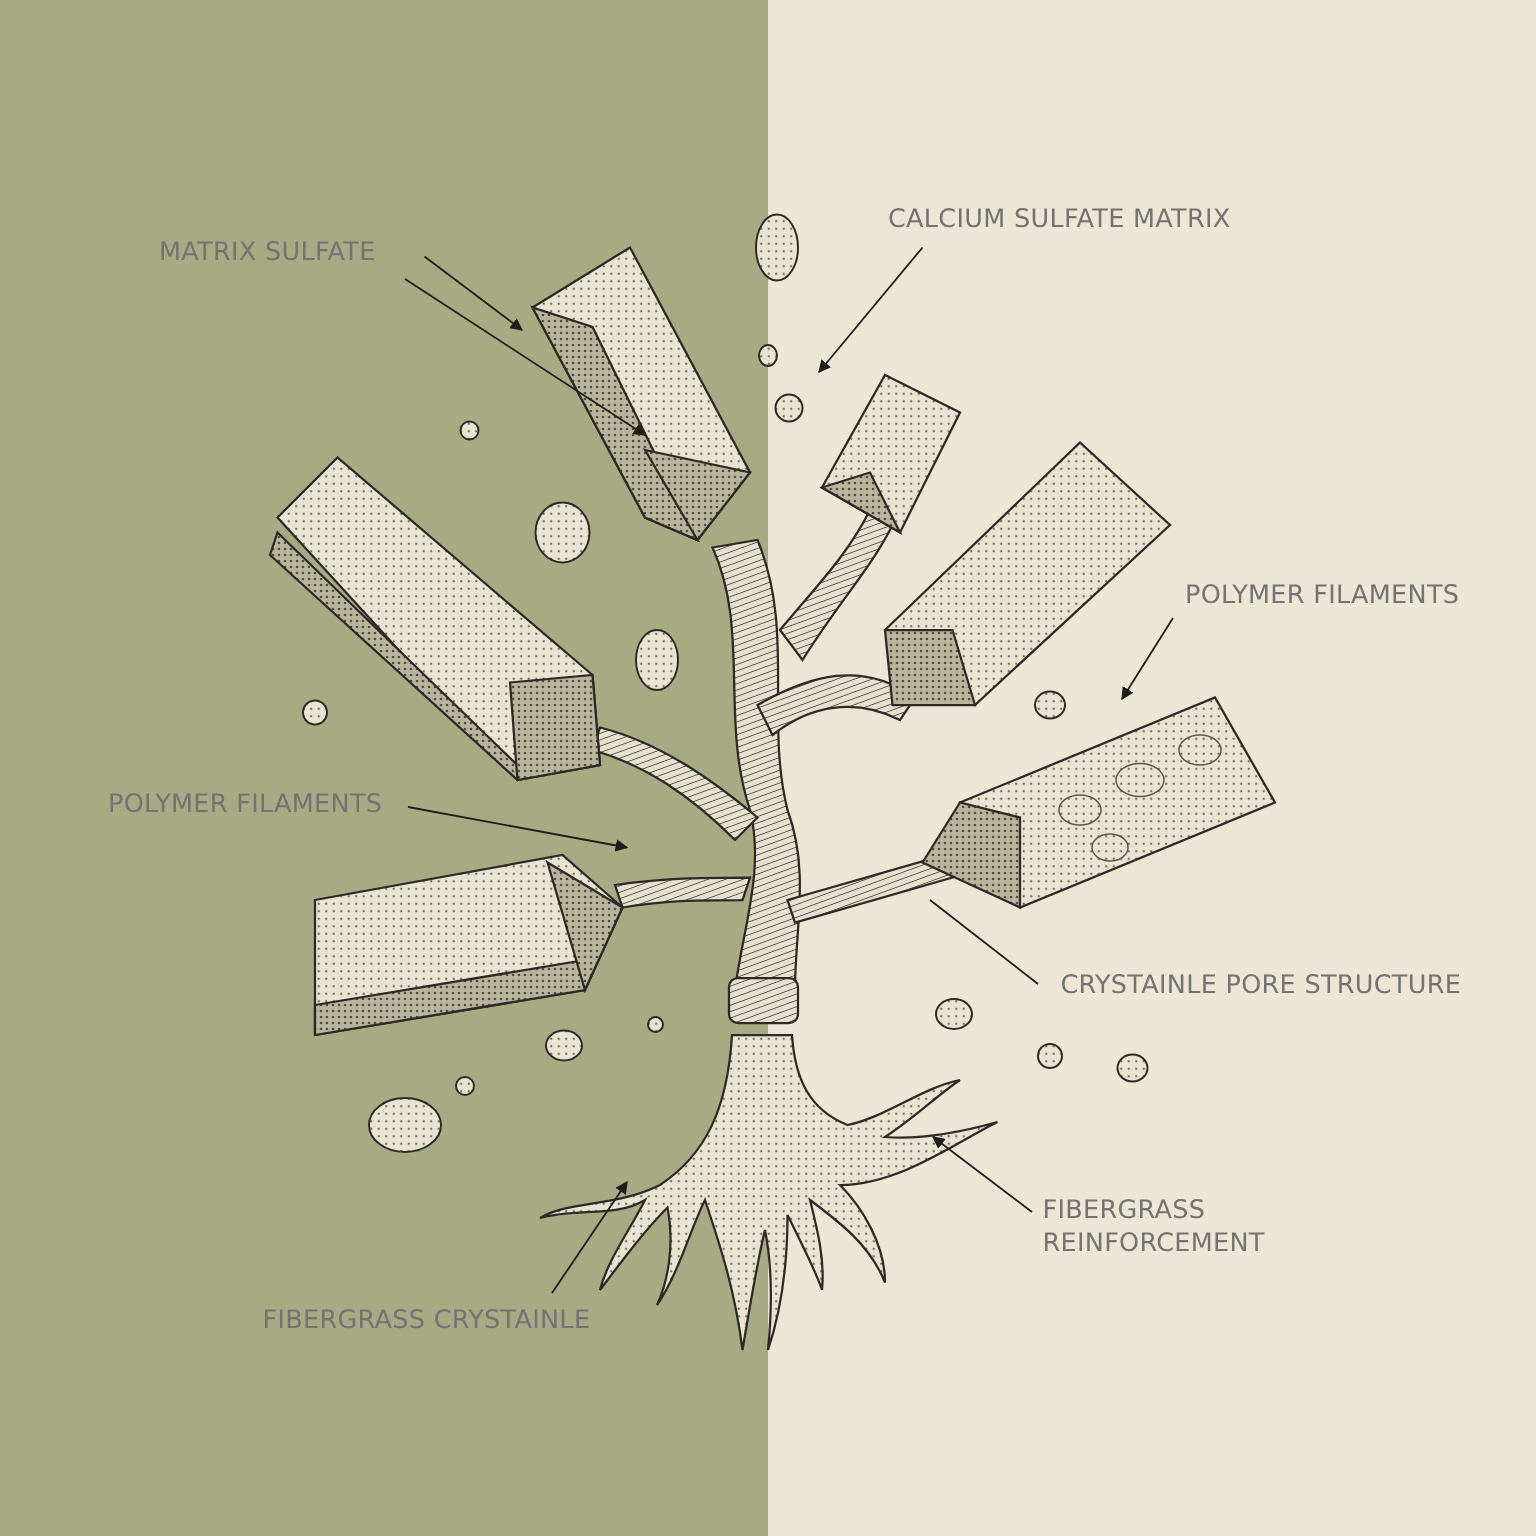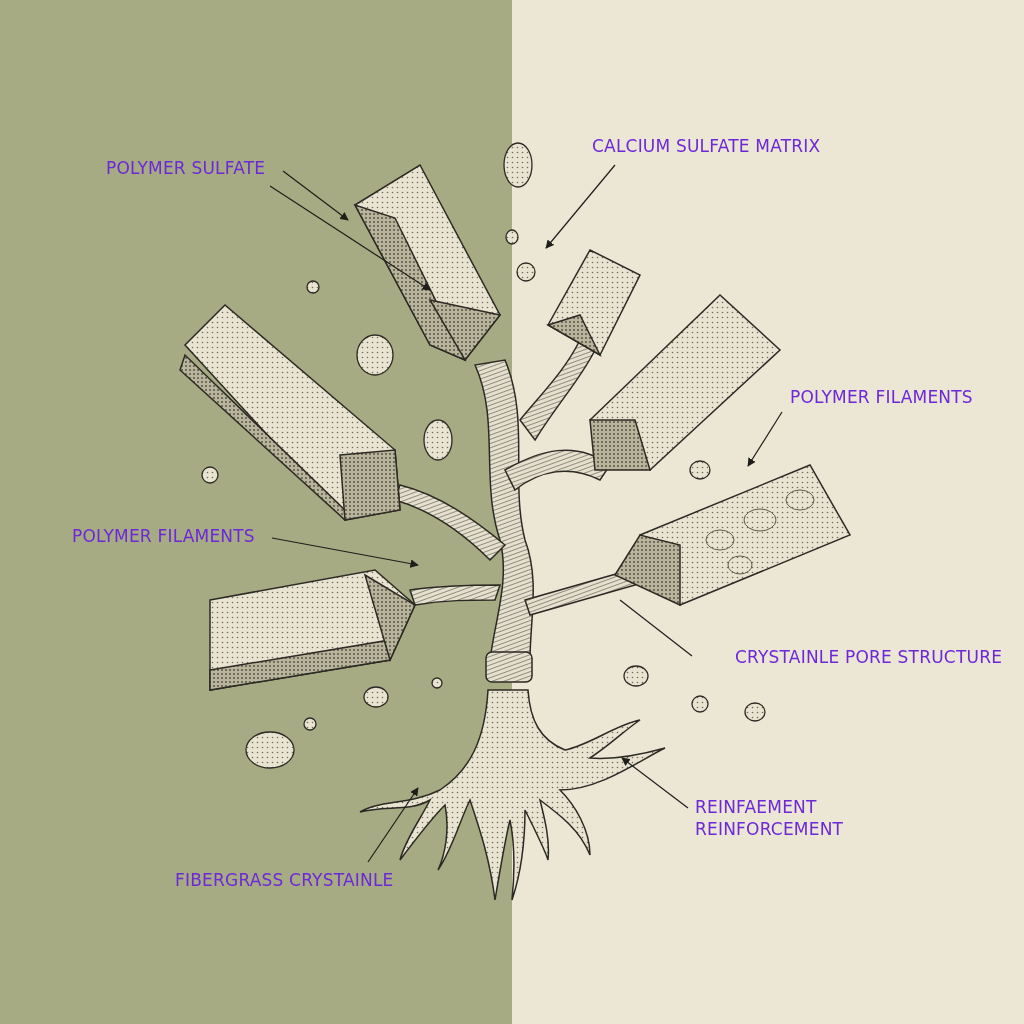--- a/index.html
+++ b/index.html
@@ -1,20 +1,20 @@
 <!DOCTYPE html>
 <html><head>
 <meta charset="utf-8">
 <style>
   html, body { margin: 0; padding: 0; }
   body { width: 1024px; height: 1024px; overflow: hidden; position: relative; font-family: "DejaVu Sans", "Liberation Sans", sans-serif; }
   .bg-left { position: absolute; left: 0; top: 0; width: 512px; height: 1024px; background: #a7ab83; }
   .bg-right { position: absolute; left: 512px; top: 0; width: 512px; height: 1024px; background: #ece6d5; }
   svg.art { position: absolute; left: 0; top: 0; width: 1024px; height: 1024px; }
-  .label { position: absolute; font-size: 17px; color: #6d28d9; letter-spacing: 0.2px; line-height: 22px; white-space: nowrap; }
+  .label { position: absolute; font-size: 17px; color: #737373; letter-spacing: 0.2px; line-height: 22px; white-space: nowrap; }
   .label.two { white-space: pre-line; }
 </style>
 </head>
 <body>
 
 <div class="bg-left"></div>
 <div class="bg-right"></div>
 
 <svg class="art" viewBox="0 0 1024 1024">
   <defs>
@@ -111,20 +111,20 @@
     <line x1="270" y1="186" x2="430" y2="290" marker-end="url(#arrow)"></line>
     <line x1="615" y1="165" x2="546" y2="248" marker-end="url(#arrow)"></line>
     <line x1="782" y1="412" x2="748" y2="466" marker-end="url(#arrow)"></line>
     <line x1="272" y1="538" x2="418" y2="565" marker-end="url(#arrow)"></line>
     <line x1="692" y1="656" x2="620" y2="600"></line>
     <line x1="688" y1="808" x2="622" y2="758" marker-end="url(#arrow)"></line>
     <line x1="368" y1="862" x2="418" y2="788" marker-end="url(#arrow)"></line>
   </g>
 </svg>
 
-<div class="label" style="left:106px;top:157px;">POLYMER SULFATE</div>
+<div class="label" style="left:106px;top:157px;">MATRIX SULFATE</div>
 <div class="label" style="left:592px;top:135px;">CALCIUM SULFATE MATRIX</div>
 <div class="label" style="left:790px;top:386px;">POLYMER FILAMENTS</div>
 <div class="label" style="left:72px;top:525px;">POLYMER FILAMENTS</div>
-<div class="label" style="left:707px;top:646px;margin-left:28px;">CRYSTAINLE PORE STRUCTURE</div>
-<div class="label two" style="left:695px;top:796px;">REINFAEMENT
+<div class="label" style="left:707px;top:646px;">CRYSTAINLE PORE STRUCTURE</div>
+<div class="label two" style="left:695px;top:796px;">FIBERGRASS
 REINFORCEMENT</div>
 <div class="label" style="left:175px;top:869px;">FIBERGRASS CRYSTAINLE</div>
 
 </body></html>

